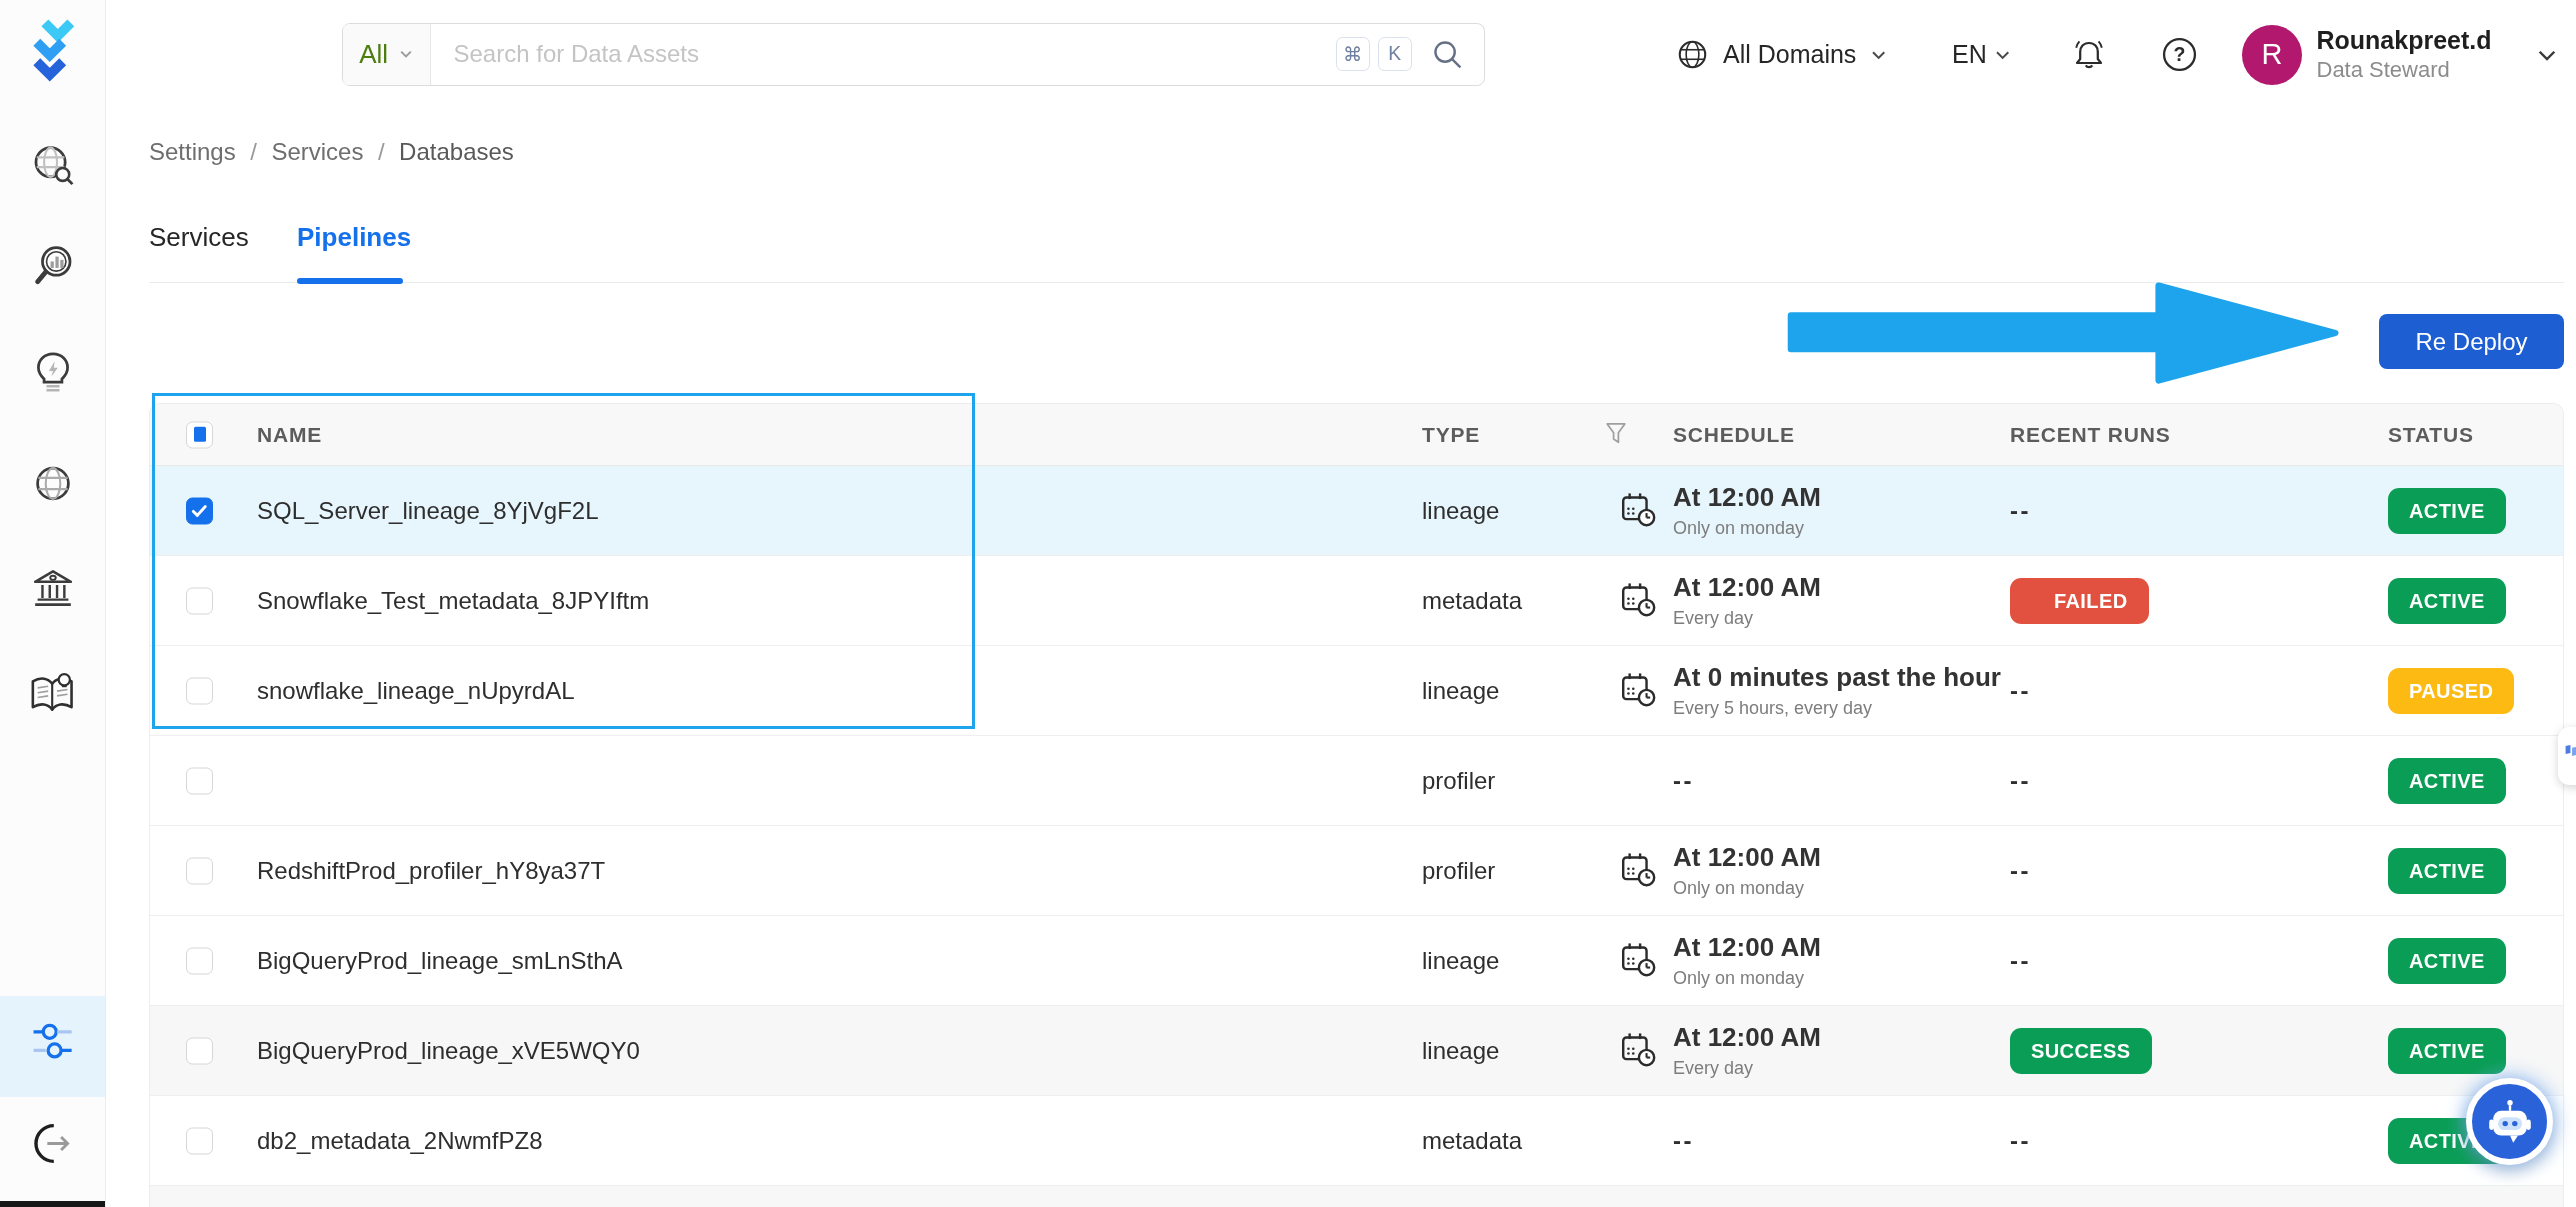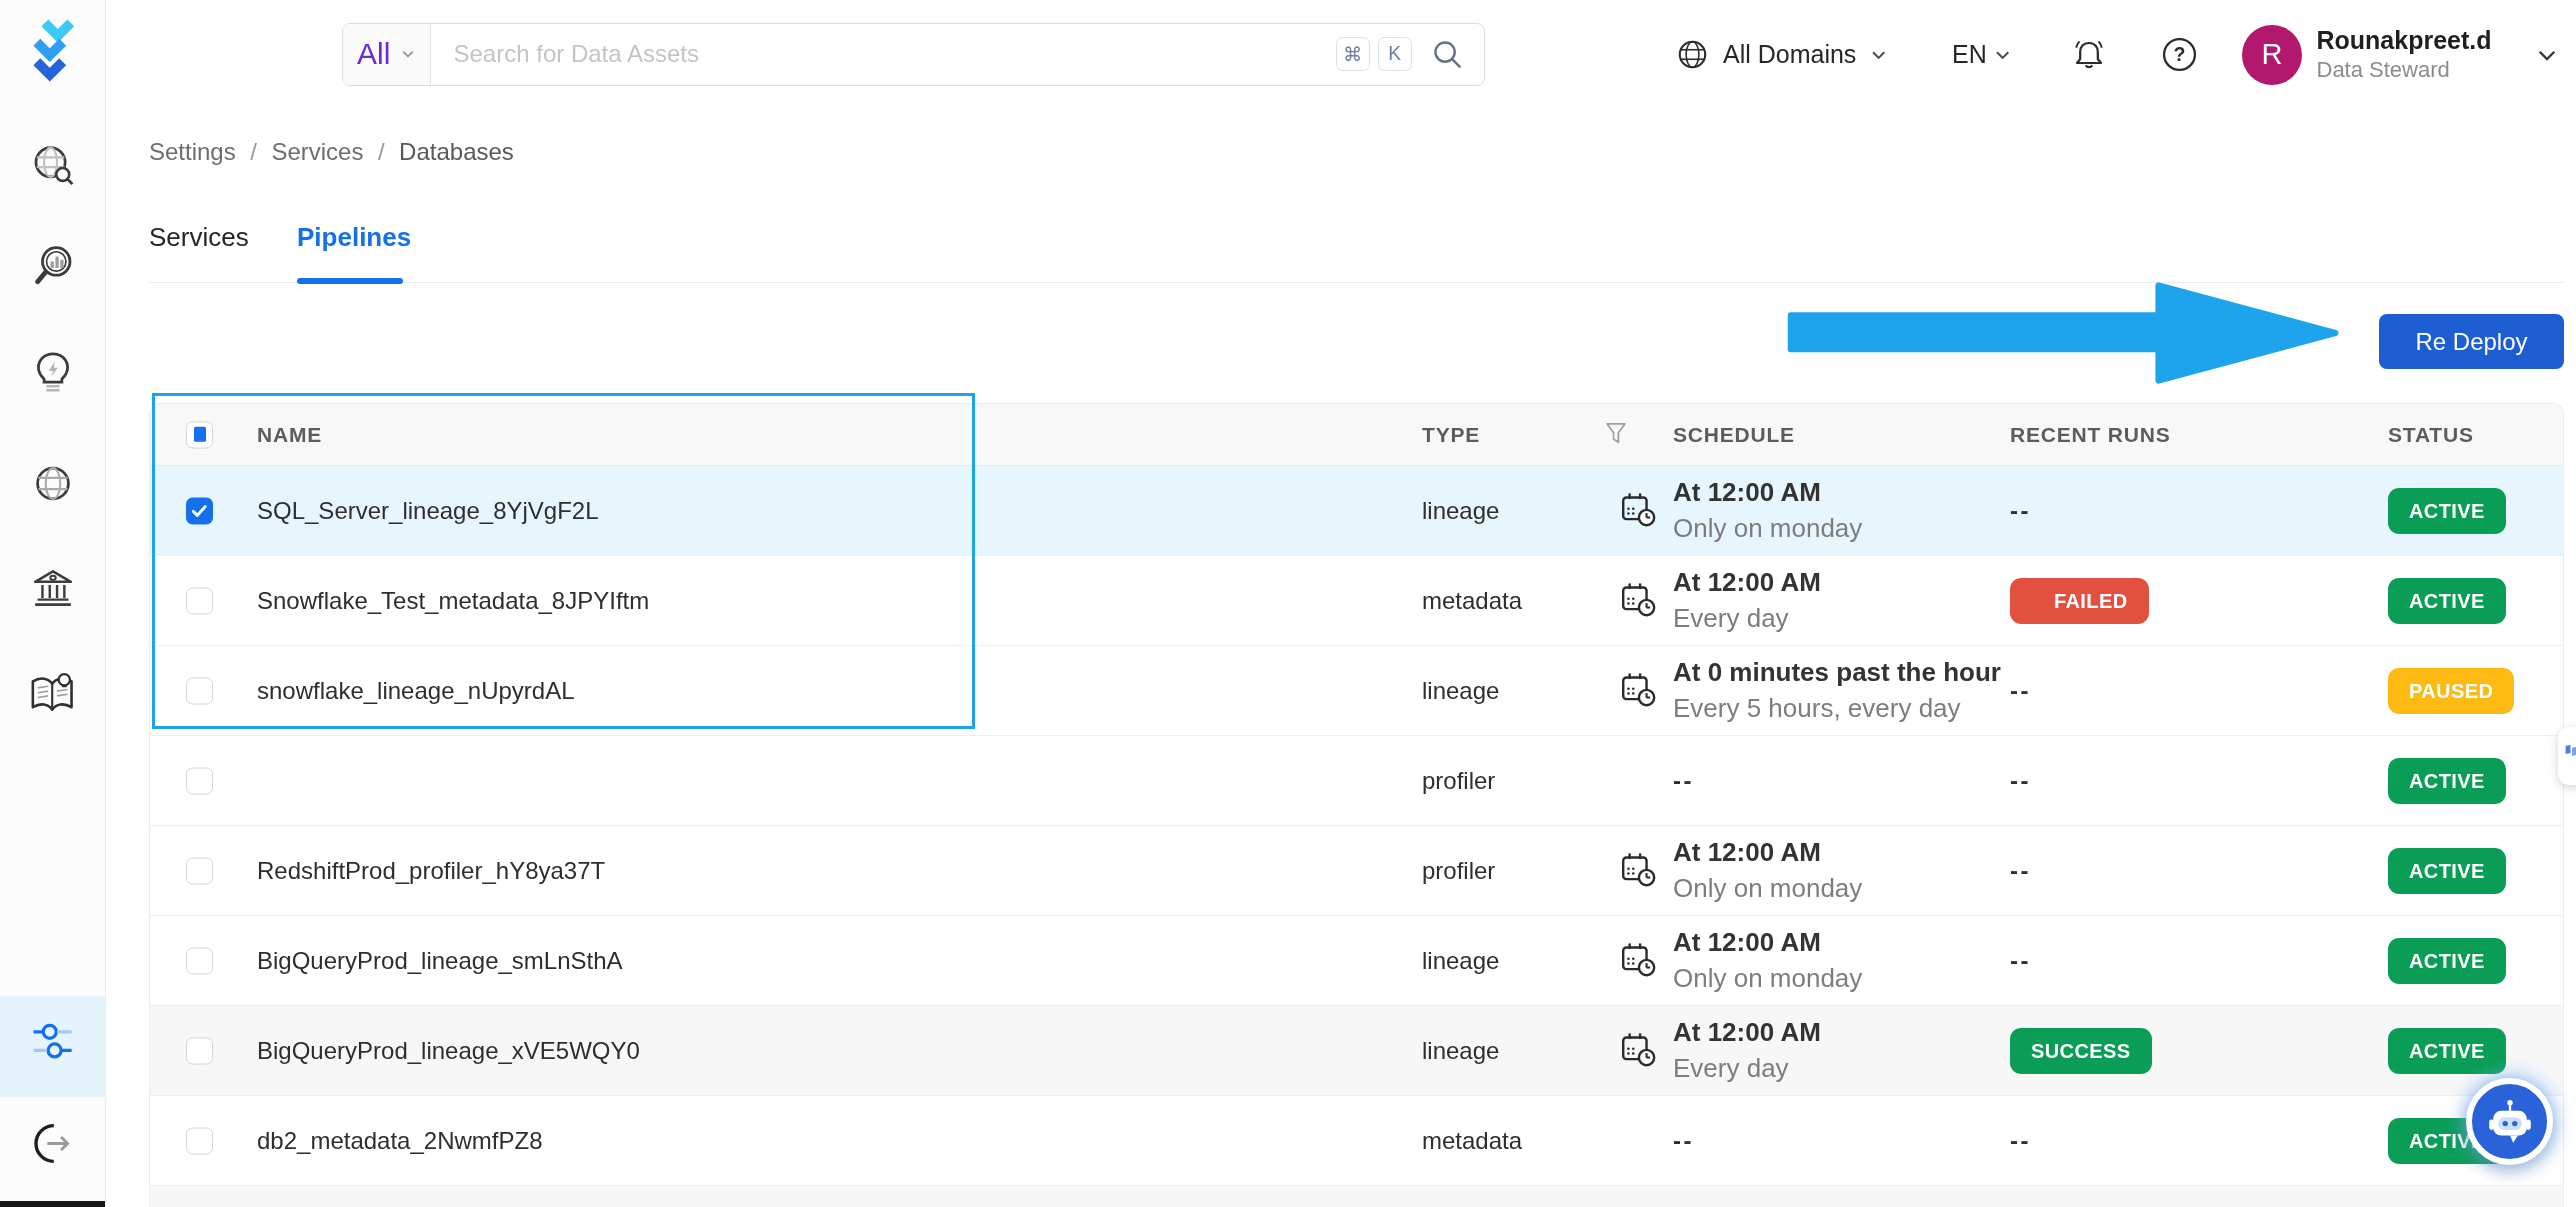--- a/index.html
+++ b/index.html
@@ -15,21 +15,21 @@
   .dock{position:absolute;left:0;top:1201px;width:105px;height:6.4px;background:#161616;z-index:6;}
 
   
   .page{position:absolute;left:105px;top:0;width:2471px;height:1208px;overflow:hidden;background:#fff;}
 
   
   .searchbox{position:absolute;left:237px;top:22.5px;width:1143px;height:63px;border:1.6px solid #dcdcdc;
              border-radius:8px;background:#fff;display:flex;align-items:center;box-sizing:border-box;}
   .scope{width:87px;height:100%;background:#fafafa;border-right:1.6px solid #e6e6e6;
          border-radius:6.4px 0 0 6.4px;display:flex;align-items:center;justify-content:center;gap:9.7px;}
-  .scope-label{font-size:30px;color:#6d28d9;}
+  .scope-label{font-size:26px;color:#4d7c0f;}
   .search-input{flex:1;border:none;outline:none;font-size:24px;color:#262626;padding:0 22.5px;background:transparent;}
   .search-input::placeholder{color:#c4c4c4;}
   .kbd{min-width:34px;height:34px;border:1.6px solid #dbe1ec;border-radius:6.4px;color:#6e7f9f;font-size:19.3px;
        display:flex;align-items:center;justify-content:center;margin-right:8px;background:#fff;box-sizing:border-box;padding:0 4.8px;}
   .search-mag{margin:0 17.7px 0 9.7px;display:flex;}
   .domains{position:absolute;left:1570px;top:0;height:109px;display:flex;align-items:center;gap:13px;cursor:pointer;}
   .domains-label{font-size:25px;color:#262626;}
   .lang{position:absolute;left:1847px;top:0;height:109px;display:flex;align-items:center;gap:6.4px;cursor:pointer;}
   .lang-label{font-size:25px;color:#262626;}
   .iconbtn{position:absolute;top:0;height:109px;display:flex;align-items:center;cursor:pointer;}
@@ -69,21 +69,21 @@
   .thead>*,.trow>*{position:absolute;top:50%;transform:translateY(-50%);}
   .h{font-size:21px;color:#5c5c5c;letter-spacing:0.8px;font-weight:bold;white-space:nowrap;}
   .c-cb{left:36px;} .c-name{left:107px;} .c-type{left:1272px;} .c-funnel{left:1454px;}
   .c-schedicon{left:1470px;} .c-sched{left:1523px;} .c-recent{left:1860px;text-align:right;} .c-status{left:2238px;}
   .cell{font-size:24px;color:#2e2e2e;white-space:nowrap;}
   .cb{width:27px;height:27px;border:1.6px solid #d6d6d6;border-radius:6.4px;background:#fff;box-sizing:border-box;cursor:pointer;}
   .cb.on{background:#1570eb;border-color:#1570eb;}
   .cb .tick{position:absolute;left:1.6px;top:2.4px;width:21px;height:21px;}
   .indsq{position:absolute;left:50%;top:50%;transform:translate(-50%,-50%);width:12px;height:15.3px;background:#1570eb;border-radius:1.6px;}
   .sched-time{display:block;font-size:26px;font-weight:bold;color:#333;}
-  .sched-freq{display:block;font-size:26px;color:#7d7d7d;margin-top:5.6px;}
+  .sched-freq{display:block;font-size:18px;color:#7d7d7d;margin-top:5.6px;}
   .dash{font-size:24px;font-weight:bold;color:#2f2f2f;letter-spacing:2.4px;}
   .badge{height:46px;line-height:47px;padding:0 21px;border-radius:11.3px;color:#fff;font-size:20px;
          font-weight:bold;letter-spacing:0.4px;display:inline-block;cursor:pointer;}
   .badge.green{background:#0a9d55;} .badge.red{background:#e25040;padding-left:44px;} .badge.yellow{background:#fcba12;}
 
   
   .chatbtn{position:absolute;left:2466px;top:1078px;width:87px;height:87px;border-radius:50%;background:#2a62d9;
            border:6.4px solid #fff;box-sizing:border-box;display:flex;align-items:center;justify-content:center;
            box-shadow:0 0 21px rgba(130,185,255,.95),0 4.8px 14.5px rgba(0,0,0,.25);z-index:30;cursor:pointer;}
   .sidetab{position:absolute;left:2558px;top:727px;width:35px;height:58px;background:#fff;border-radius:11.3px 0 0 11.3px;

